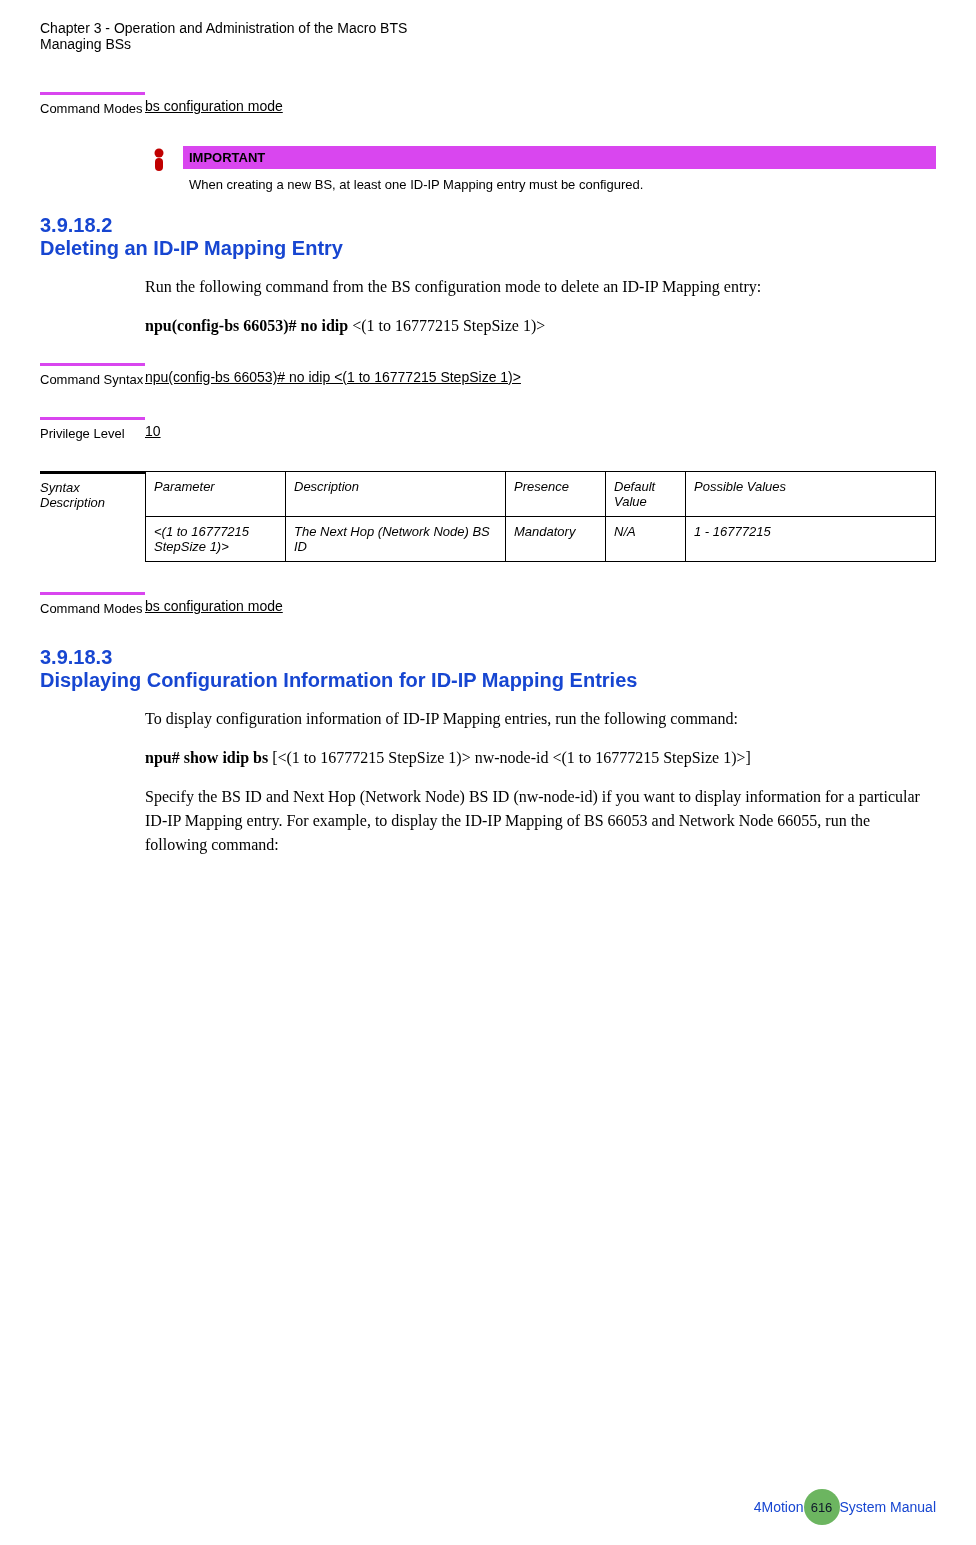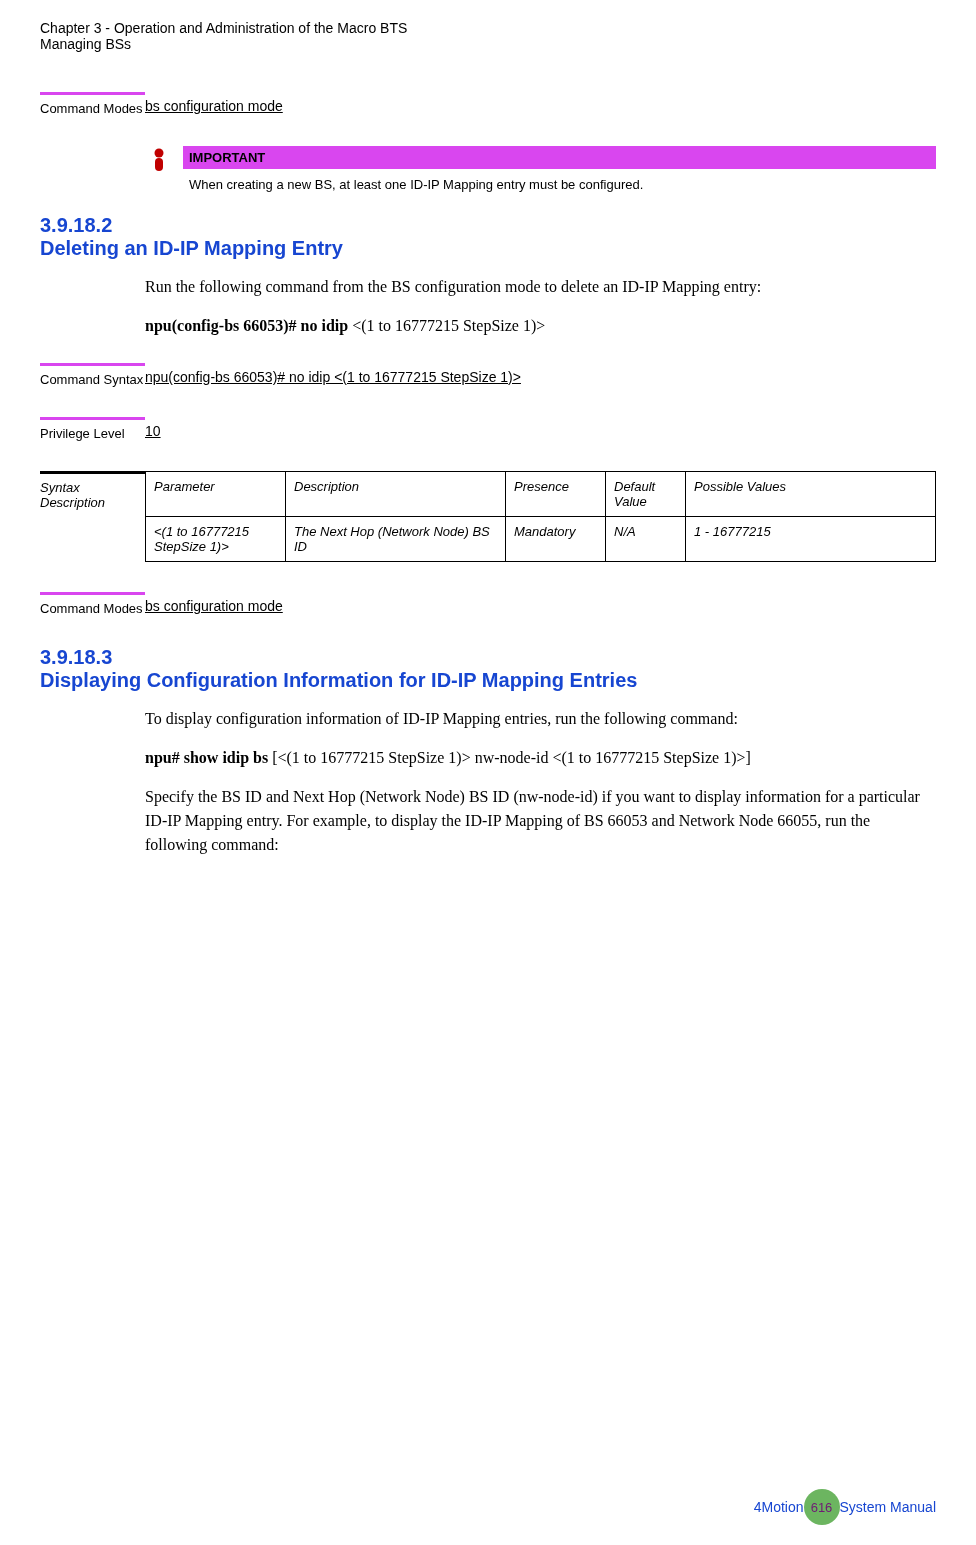--- a/index.html
+++ b/index.html
@@ -130,21 +130,21 @@
       left: 40px;
       right: 40px;
       display: flex;
       justify-content: flex-end;
       align-items: center;
       font-size: 14px;
       color: #1746d1;
     }
     .page-num {
       background: #6cb560;
-      color: #701a75;
+      color: #0f172a;
       border-radius: 50%;
       width: 36px;
       height: 36px;
       display: flex;
       align-items: center;
       justify-content: center;
       font-size: 13px;
     }
     .cmd-block {
       margin-bottom: 30px;

